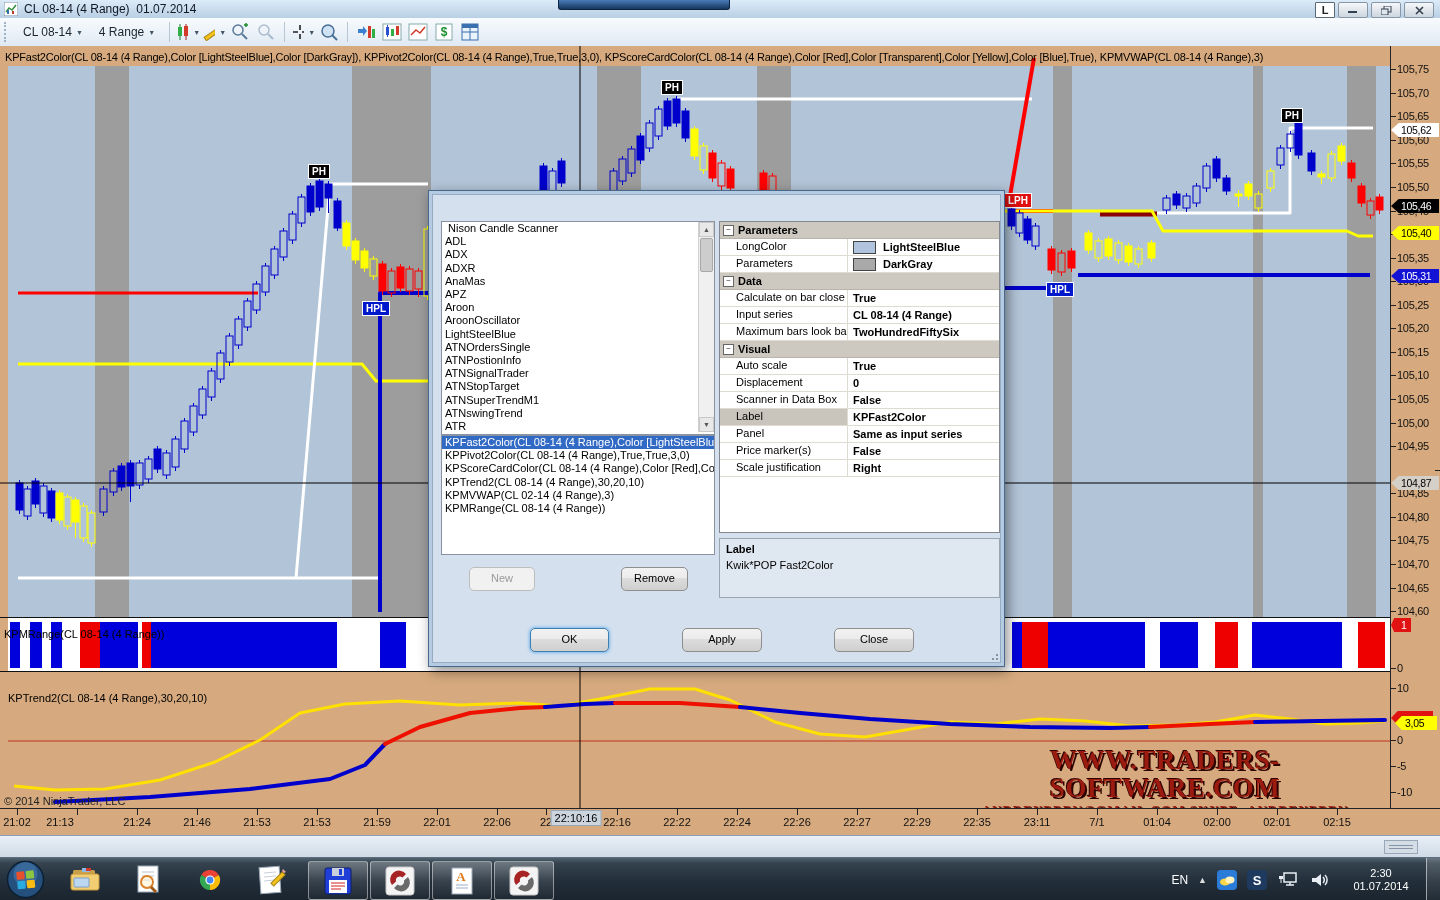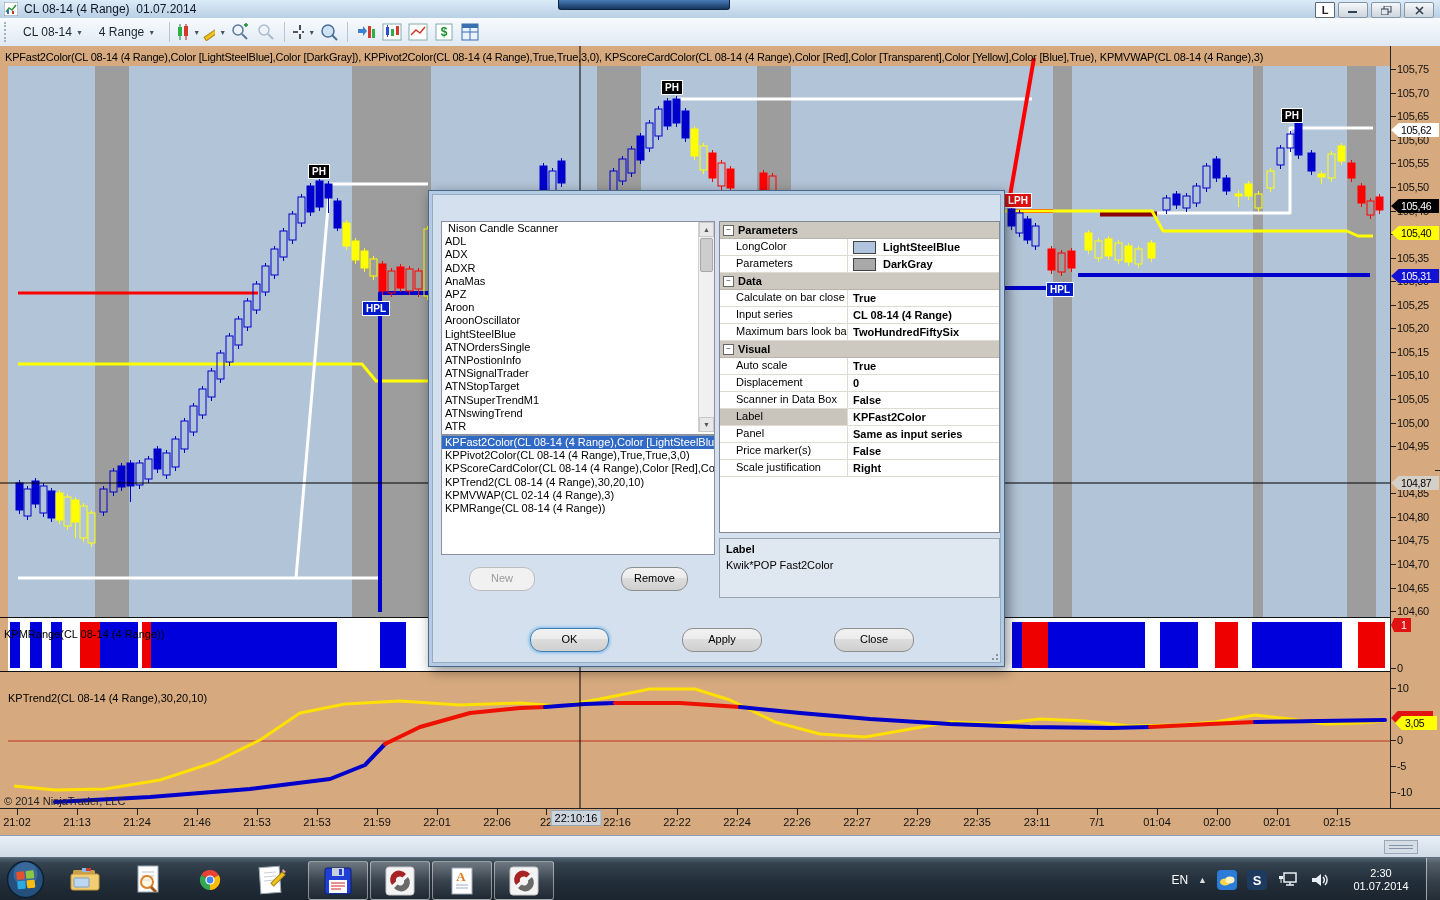--- a/index.html
+++ b/index.html
@@ -52,21 +52,21 @@
   #dlg-title span{position:absolute;left:10px;top:4px;font-size:12px;color:#111;}
   #dlg-x{position:absolute;right:6px;top:4px;width:17px;height:15px;background:linear-gradient(#f5b09a,#d35840 45%,#b93b23);border:1px solid #7c2413;border-radius:2px;color:#fff;font-size:9px;line-height:13px;text-align:center;}
   .list{position:absolute;background:#fff;border:1px solid #8a93a2;overflow:hidden;}
   #list-avail{left:8px;top:26px;width:272px;height:212px;}
   #list-conf{left:8px;top:240px;width:272px;height:118px;}
   .li{font-size:11px;line-height:13.2px;white-space:pre;padding-left:3px;color:#000;overflow:hidden;}
   .li.sel{background:#316ac5;color:#fff;}
   #sbar{position:absolute;right:0;top:0;width:15px;height:210px;background:#f0f0f0;border-left:1px solid #d0d0d0;}
   .sb-btn{position:absolute;left:0;width:15px;height:15px;background:#e8e8e8;border:1px solid #c8c8c8;box-sizing:border-box;font-size:7px;color:#555;text-align:center;line-height:13px;}
   #sb-thumb{position:absolute;left:1px;top:16px;width:13px;height:34px;background:#cdcdcd;border:1px solid #a8a8a8;border-radius:2px;box-sizing:border-box;}
-  .wbtn{position:absolute;width:64px;height:22px;background:linear-gradient(#f2f2f2,#ebebeb 45%,#dddddd 46%,#cfcfcf);border:1px solid #8e8e8e;border-radius:11px;font-size:11px;color:#000;text-align:center;line-height:20px;}
+  .wbtn{position:absolute;width:64px;height:22px;background:linear-gradient(#f2f2f2,#ebebeb 45%,#dddddd 46%,#cfcfcf);border:1px solid #8e8e8e;border-radius:5px;font-size:11px;color:#000;text-align:center;line-height:20px;}
   #btn-new{left:36px;top:372px;color:#9a9a9a;background:#f1f1f1;border-color:#bdbdbd;}
   #btn-remove{left:188px;top:372px;width:65px;}
   #btn-ok{left:97px;top:433px;width:77px;border-color:#3c7fb1;box-shadow:0 0 3px 1px #7ab8ec;}
   #btn-apply{left:249px;top:433px;width:78px;}
   #btn-close{left:401px;top:433px;width:78px;}
   #propgrid{position:absolute;left:286px;top:26px;width:281px;height:312px;background:#fff;border:1px solid #828790;box-sizing:border-box;overflow:hidden;}
   .pgroup{height:16px;background:#cdc9c0;display:flex;align-items:center;border-bottom:1px solid #b8b4ab;}
   .pbox{width:9px;height:9px;background:#fff;border:1px solid #666;font-size:8px;line-height:7px;text-align:center;color:#333;margin:0 4px 0 3px;}
   .pgroup b{font-size:11px;color:#000;}
   .prow{height:16px;display:flex;border-bottom:1px solid #dedbd3;}
@@ -590,20 +590,24 @@
         <div class="tag" style="left: 308px; top: 118px; background: rgb(0, 0, 0); color: rgb(255, 255, 255);">PH</div>
         <div class="tag" style="left: 661px; top: 34px; background: rgb(0, 0, 0); color: rgb(255, 255, 255);">PH</div>
         <div class="tag" style="left: 1281px; top: 62px; background: rgb(0, 0, 0); color: rgb(255, 255, 255);">PH</div>
         <div class="tag" style="left: 362px; top: 255px; background: rgb(0, 24, 204); color: rgb(255, 255, 255);">HPL</div>
         <div class="tag" style="left: 1046px; top: 236px; background: rgb(0, 24, 204); color: rgb(255, 255, 255);">HPL</div>
         <div class="tag" style="left: 1004px; top: 147px; background: rgb(224, 16, 16); color: rgb(255, 255, 255);">LPH</div>
       </div>
     <div class="abs panel-label" style="left:4px;top:582px;">KPMRange(CL 08-14 (4 Range))</div>
     <div class="abs panel-label" style="left:8px;top:646px;">KPTrend2(CL 08-14 (4 Range),30,20,10)</div>
     <div class="abs panel-label" style="left:4px;top:749px;color:#222;">© 2014 NinjaTrader, LLC</div>
+    <div class="abs" id="watermark">
+      <div id="wm1">WWW.TRADERS-SOFTWARE.COM</div>
+      <div id="wm2">ANDREYBBRV@GMAIL.COM   SKYPE: ANDREYBBRV</div>
+    </div>
   </div>
 
   <div class="abs" id="price-axis">
       <div class="ptick" style="top: 17px;">
         <i></i>
         <span>105,75</span>
       </div>
       <div class="ptick" style="top: 41px;">
         <i></i>
         <span>105,70</span>
@@ -723,21 +727,21 @@
       <div class="pmarker" style="top: 430px; background: rgb(212, 208, 200); color: rgb(0, 0, 0);">104,87</div>
       <div class="pmarker" style="top: 572px; background: rgb(225, 18, 18); color: rgb(255, 255, 255); width: 20px;">1</div>
       <div class="pmarker" style="top: 665px; background: rgb(225, 18, 18); color: rgb(255, 255, 255); width: 42px;"></div>
       <div class="pmarker" style="top: 670px; left: 4px; width: 42px; background: rgb(255, 255, 0); color: rgb(0, 0, 0);">3,05</div>
     </div>
 
   <div class="abs" id="time-axis">
       <div class="ttick" style="left: 17px;"></div>
       <div class="tlabel" style="left: 17px;">21:02</div>
       <div class="ttick" style="left: 77px;"></div>
-      <div class="tlabel" style="left: 77px;">21:13</div>
+      <div class="tlabel" style="left: 60px;">21:13</div>
       <div class="ttick" style="left: 137px;"></div>
       <div class="tlabel" style="left: 137px;">21:24</div>
       <div class="ttick" style="left: 197px;"></div>
       <div class="tlabel" style="left: 197px;">21:46</div>
       <div class="ttick" style="left: 257px;"></div>
       <div class="tlabel" style="left: 257px;">21:53</div>
       <div class="ttick" style="left: 317px;"></div>
       <div class="tlabel" style="left: 317px;">21:53</div>
       <div class="ttick" style="left: 377px;"></div>
       <div class="tlabel" style="left: 377px;">21:59</div>

